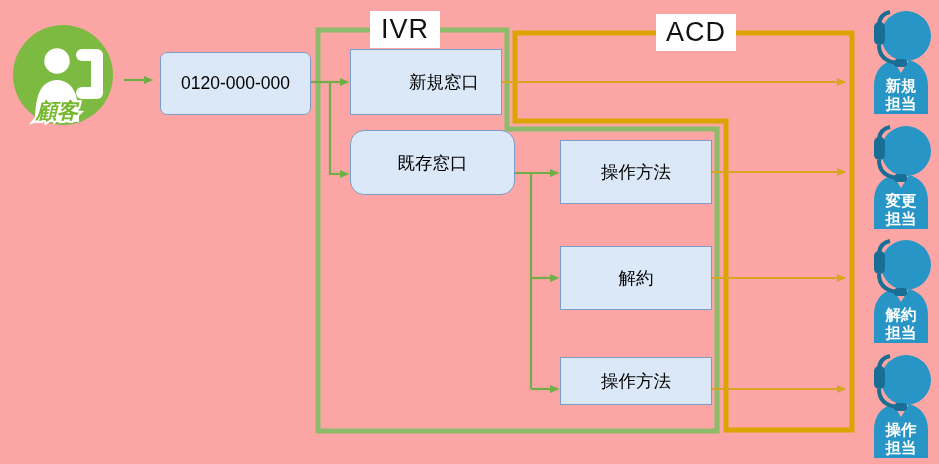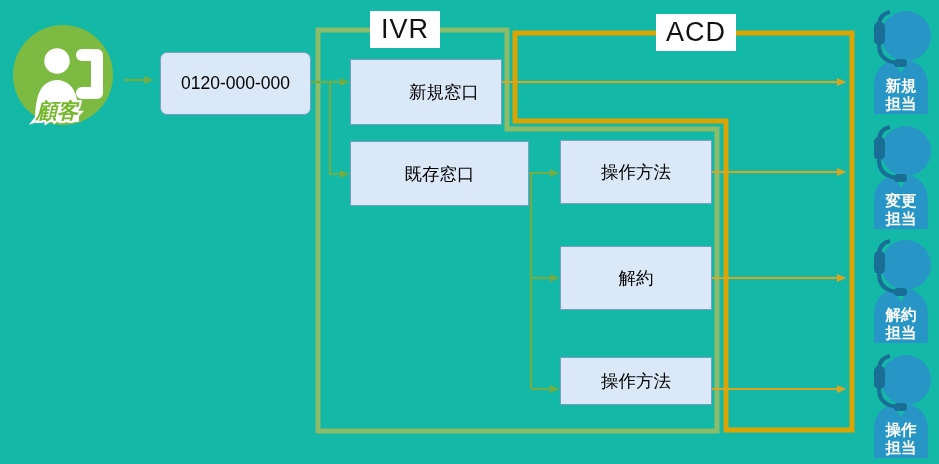--- a/index.html
+++ b/index.html
@@ -1,35 +1,35 @@
 <!DOCTYPE html>
 <html style="--region-green: #8CBB69; --region-orange: #DBA400; --connector-green: #70AD47; --connector-orange: #D9A521; --node-fill: #DBE8F7; --node-border: #7D9DC9; --customer-green: #7CBA41; --customer-text-green: #76B82E; --agent-blue: #2796C6; --agent-dark-blue: #186E94;"><head>
 <meta charset="utf-8">
 <style>
   html,body{margin:0;padding:0;background:#fff;}
   .canvas{
     position:relative;
     width:939px;height:464px;
-    background:#14b8a6;
+    background:#fca5a5;
     font-family:"Liberation Sans","DejaVu Sans",sans-serif;
     overflow:hidden;
   }
   .wires{position:absolute;left:0;top:0;width:939px;height:464px;}
   .node{
     position:absolute;
     display:flex;align-items:center;justify-content:center;
     background:var(--node-fill,#DBE8F7);
     border:1.4px solid var(--node-border,#7D9DC9);
     box-sizing:border-box;
     font-size:17.5px;color:#000;
     text-align:center;
   }
   .node.phone   {left:160px;top:52px; width:151px;height:63px;border-radius:7px;}
-  .node.shinki  {left:350px;top:59px; width:152px;height:66px;padding-left:36px;}
-  .node.kison   {left:350px;top:141px;width:179px;height:65px;}
+  .node.shinki  {left:350px;top:49px; width:152px;height:66px;padding-left:36px;}
+  .node.kison   {left:350px;top:130px;width:165px;height:65px;border-radius:14px;}
   .node.keiyaku {left:560px;top:140px;width:152px;height:64px;}
   .node.kaiyaku {left:560px;top:246px;width:152px;height:64px;}
   .node.sousa   {left:560px;top:357px;width:152px;height:48px;}
   .region-label{
     position:absolute;
     display:flex;align-items:center;justify-content:center;
     background:#fff;
     font-size:27px;color:#111;
     letter-spacing:1px;
   }

